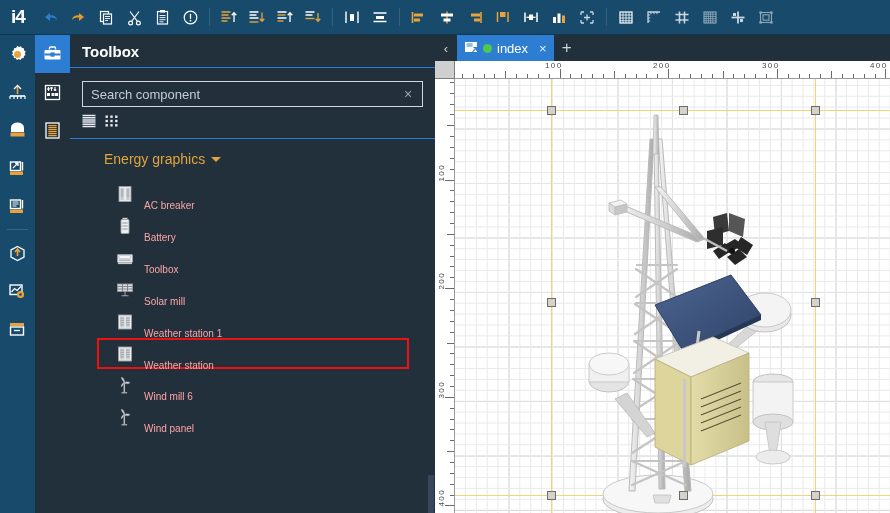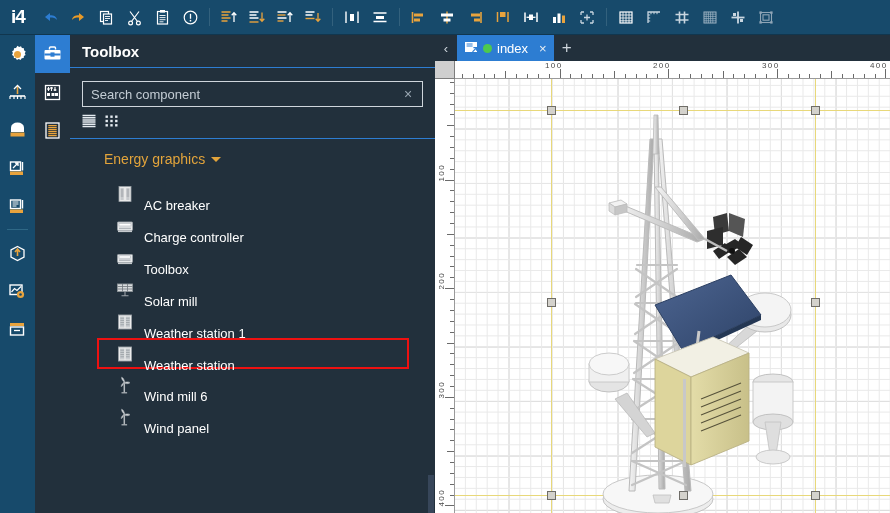--- a/index.html
+++ b/index.html
@@ -139,21 +139,21 @@
     padding-left: 20px; gap: 10px;
     position: relative;
   }
   .comp-row.hl {
     border: 2px solid #ee1111;
     height: 31px;
     margin-left: 1px;
     width: 312px;
     padding-left: 17px;
   }
-  .comp-label { color: #ffffff; font-size: 13px; white-space: nowrap; margin-top: 23px; }
+  .comp-label { color: #fca5a5; font-size: 10px; white-space: nowrap; margin-top: 23px; }
   .comp-ico { width: 18px; height: 18px; flex: 0 0 18px; display:block; }
 
   #panel-scroll {
     position: absolute; right: 0; top: 140px;
     width: 8px; height: 373px; background: #22303c;
   }
   #panel-scroll .thumb {
     position: absolute; left: 1px; top: 300px;
     width: 6px; height: 60px; background: #37465a;
   }
@@ -639,27 +639,28 @@
                 <rect x="4.5" y="3" width="3.2" height="12" fill="#c6c9cc"></rect>
                 <rect x="10.3" y="3" width="3.2" height="12" fill="#c6c9cc"></rect>
                 <path d="M4.8 5 h2.6 M4.8 7 h2.6 M4.8 9 h2.6 M4.8 11 h2.6 M10.6 5 h2.6 M10.6 7 h2.6 M10.6 9 h2.6 M10.6 11 h2.6" stroke="#8c9196" stroke-width="0.7"></path>
               </svg>
             </span>
             <span class="comp-label">AC breaker</span>
           </div>
           <div class="comp-row">
             <span>
               <svg class="comp-ico" viewBox="0 0 18 18">
-                <rect x="1.5" y="5" width="15" height="8.5" rx="0.8" fill="#e8eaeb" stroke="#9aa0a6" stroke-width="0.9"></rect>
-                <rect x="3" y="6.4" width="12" height="2.6" fill="#ffffff" stroke="#b6bbc0" stroke-width="0.7"></rect>
-                <path d="M3 11.4 h12" stroke="#b0b5ba" stroke-width="1.4"></path>
-                <rect x="2" y="13.5" width="14" height="1.6" fill="#c6cace"></rect>
+                <rect x="6.5" y="0.8" width="5" height="1.8" fill="#cfd3d6"></rect>
+                <rect x="5" y="2.5" width="8" height="14" rx="1" fill="#eceeef" stroke="#9aa0a6" stroke-width="0.9"></rect>
+                <rect x="6.3" y="5" width="5.4" height="2" fill="#bfc4c8"></rect>
+                <rect x="6.3" y="8" width="5.4" height="2" fill="#bfc4c8"></rect>
+                <rect x="6.3" y="11" width="5.4" height="2" fill="#bfc4c8"></rect>
               </svg>
             </span>
-            <span class="comp-label">Charge controller</span>
+            <span class="comp-label">Battery</span>
           </div>
           <div class="comp-row">
             <span>
               <svg class="comp-ico" viewBox="0 0 18 18">
                 <rect x="1.5" y="5.5" width="15" height="8" rx="0.8" fill="#e8eaeb" stroke="#9aa0a6" stroke-width="0.9"></rect>
                 <rect x="3" y="6.8" width="11.5" height="2.4" fill="#ffffff" stroke="#b6bbc0" stroke-width="0.7"></rect>
                 <path d="M3 11.2 h11.5" stroke="#b0b5ba" stroke-width="1.4"></path>
                 <rect x="2" y="13.6" width="14" height="1.5" fill="#c6cace"></rect>
               </svg>
             </span>

